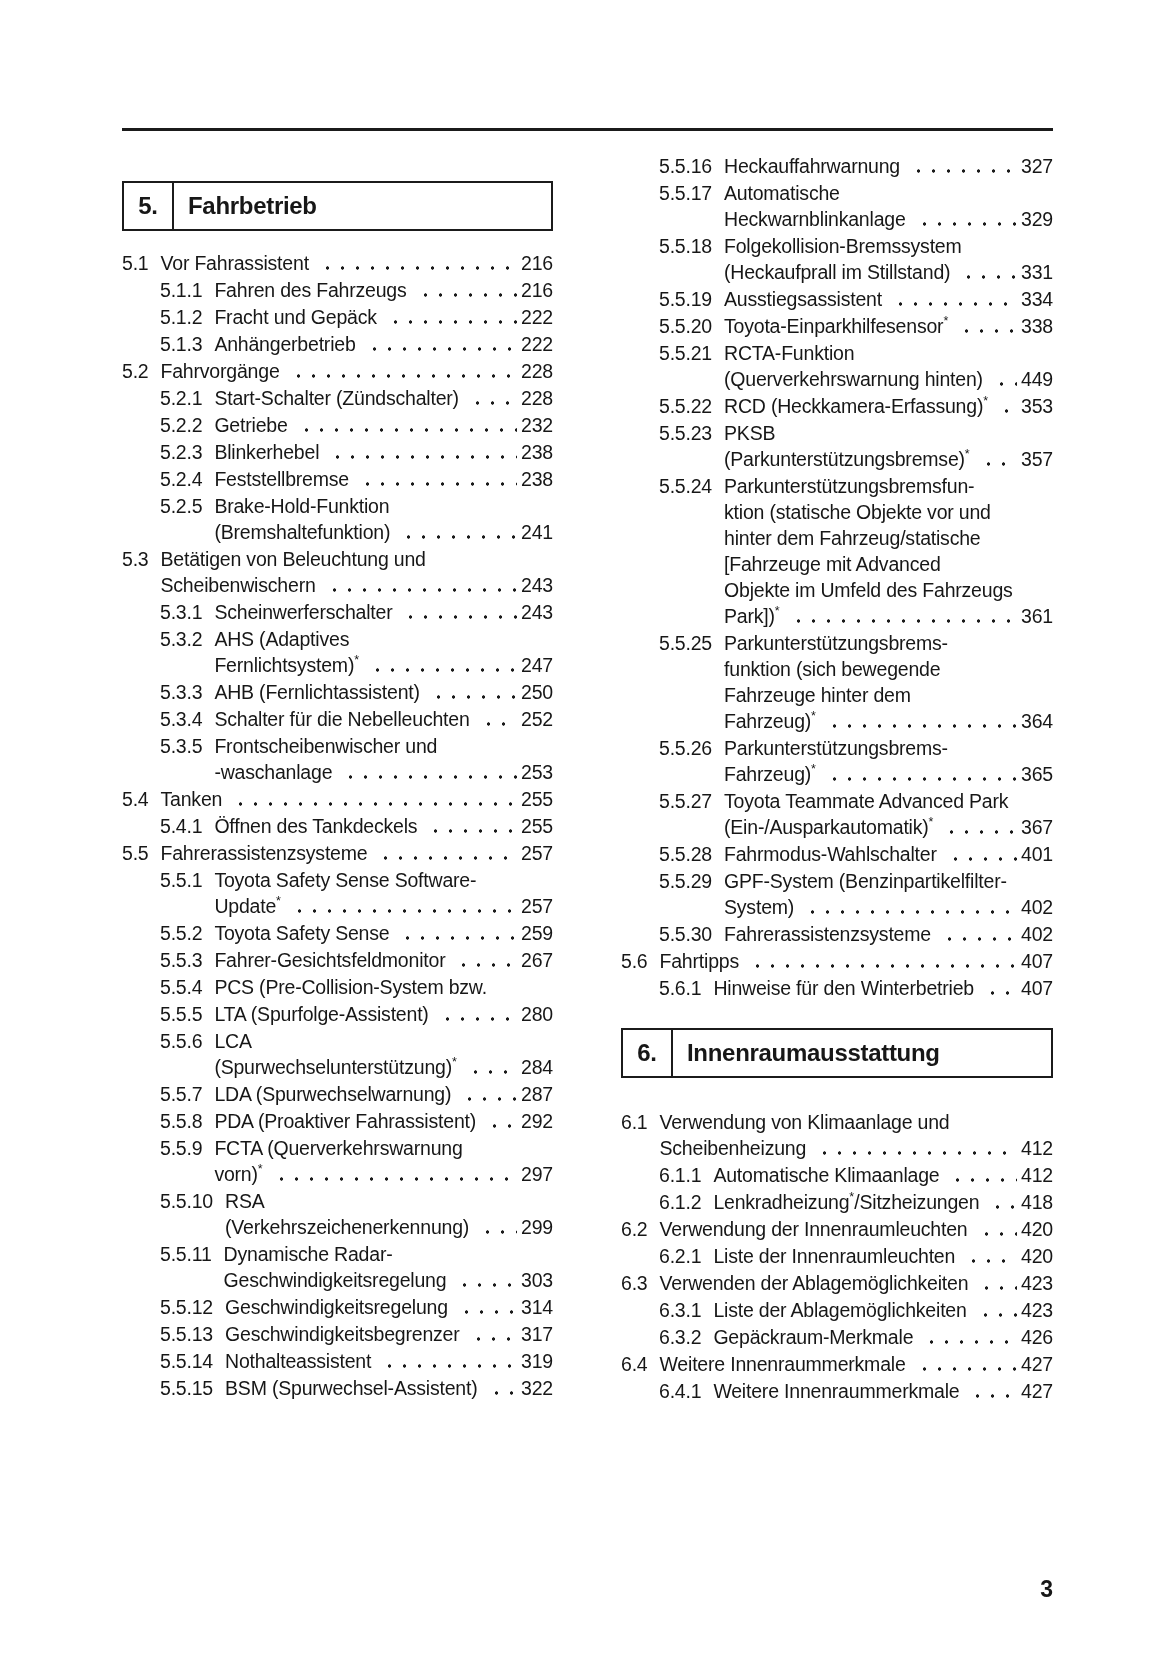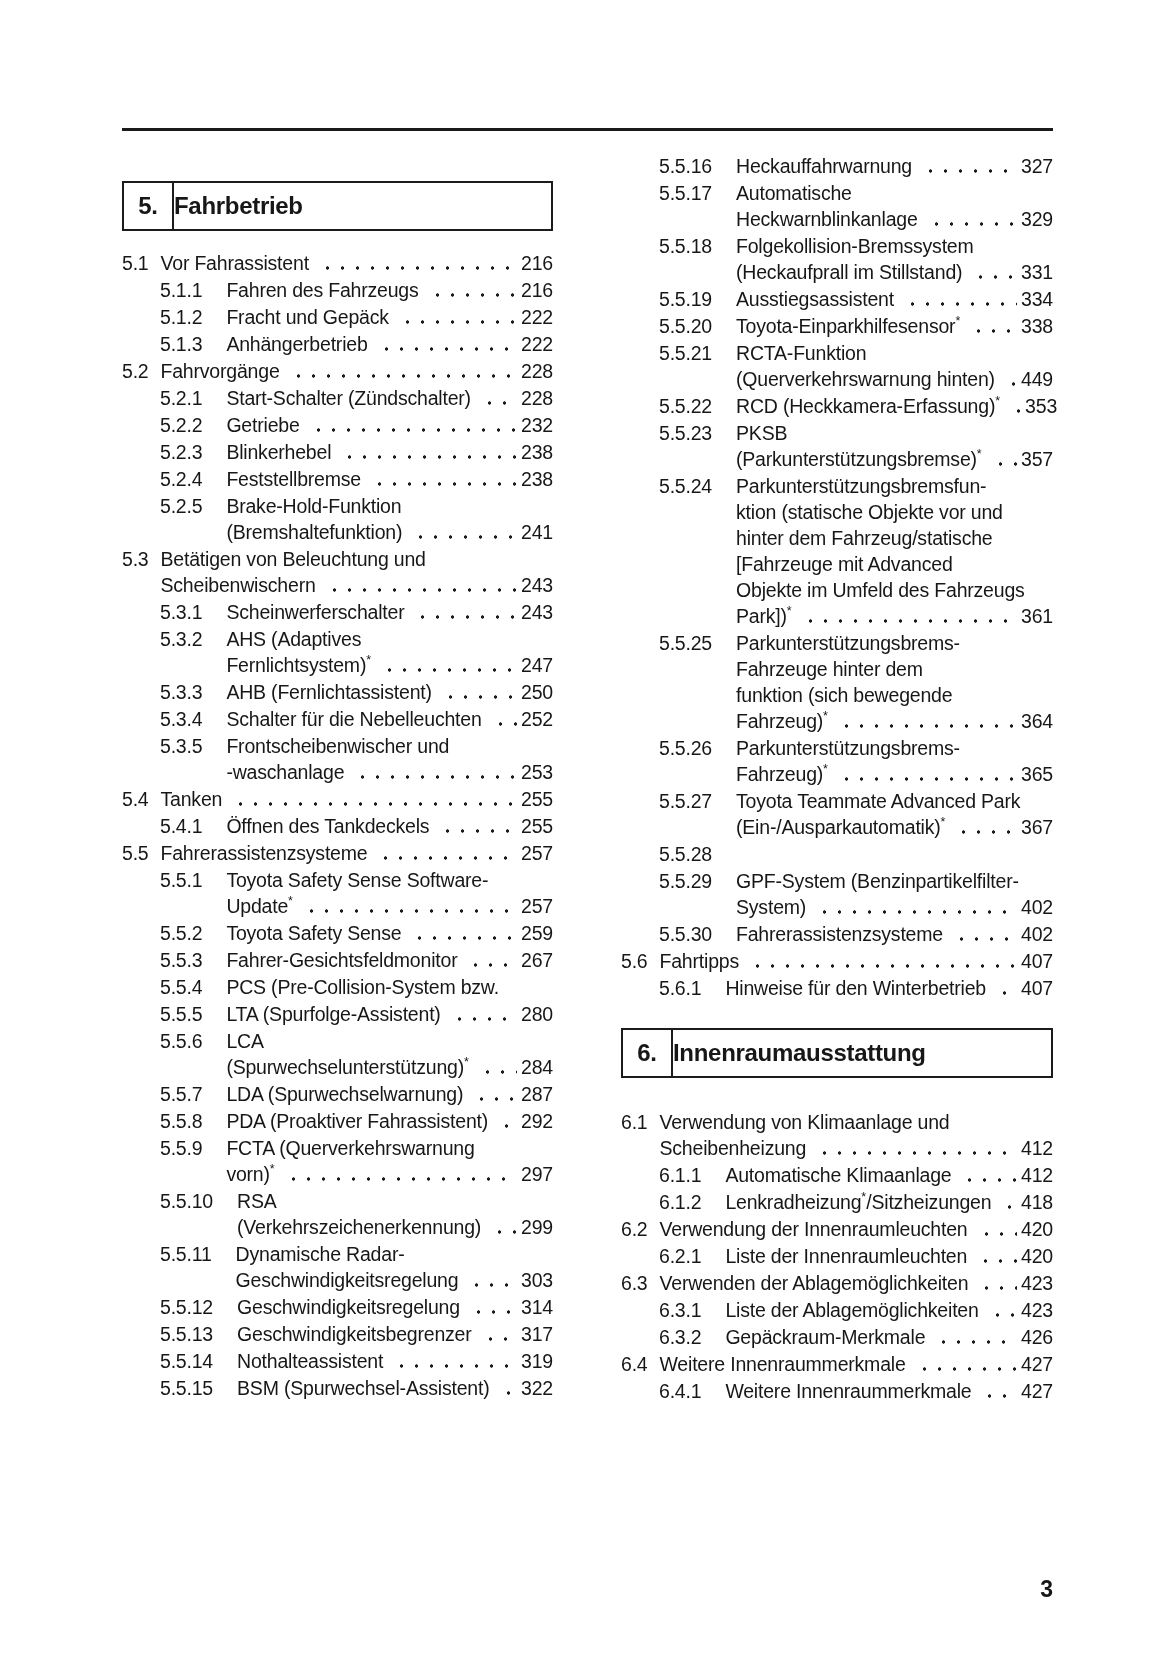--- a/index.html
+++ b/index.html
@@ -36,32 +36,33 @@
   .chapter-5 { margin: 31px 0 19px 0; }
   .chapter-6 { margin: 27px 0 31px 0; }
   .chapter-num {
     width: 48px; flex: none;
     border-right: 2px solid #1b1b1b;
     display: flex; align-items: center; justify-content: center;
     font-weight: bold; font-size: 24px; letter-spacing: -0.3px;
   }
   .chapter-title {
     display: flex; align-items: center;
+    padding-left: 14px;
     font-weight: bold; font-size: 24px; letter-spacing: -0.3px;
   }
 
   
   .entry {
     display: flex;
     font-size: 19.5px;
     line-height: 26px;
     letter-spacing: -0.2px;
     margin-bottom: 1px;
   }
-  .lvl2 { margin-left: 38px; gap: 12px; }
+  .lvl2 { margin-left: 38px; }
   .num { flex: none; margin-right: 12px; white-space: pre; }
   .content { flex: 1; min-width: 0; }
   .tline { display: flex; align-items: baseline; }
   .ttext { white-space: pre; }
   sup.ast {
     font-size: 12.5px;
     line-height: 0;
     position: relative; top: -1px;
     letter-spacing: 0;
   }
@@ -580,26 +581,26 @@
           </div>
         </div>
       </div>
       <div class="entry lvl2">
         <span class="num">5.5.25</span>
         <div class="content">
           <div class="tline">
             <span class="ttext">Parkunterstützungsbrems-</span>
           </div>
           <div class="tline">
+            <span class="ttext">funktion (sich bewegende</span>
+          </div>
+          <div class="tline">
             <span class="ttext">Fahrzeuge hinter dem</span>
           </div>
           <div class="tline">
-            <span class="ttext">funktion (sich bewegende</span>
-          </div>
-          <div class="tline">
             <span class="ttext">Fahrzeug)<sup class="ast">*</sup></span>
             <span class="dots"></span>
             <span class="pg">364</span>
           </div>
         </div>
       </div>
       <div class="entry lvl2">
         <span class="num">5.5.26</span>
         <div class="content">
           <div class="tline">
@@ -620,20 +621,27 @@
           </div>
           <div class="tline">
             <span class="ttext">(Ein-/Ausparkautomatik)<sup class="ast">*</sup></span>
             <span class="dots"></span>
             <span class="pg">367</span>
           </div>
         </div>
       </div>
       <div class="entry lvl2">
         <span class="num">5.5.28</span>
+        <div class="content">
+          <div class="tline">
+            <span class="ttext">Fahrmodus-Wahlschalter</span>
+            <span class="dots"></span>
+            <span class="pg">401</span>
+          </div>
+        </div>
       </div>
       <div class="entry lvl2">
         <span class="num">5.5.29</span>
         <div class="content">
           <div class="tline">
             <span class="ttext">GPF-System (Benzinpartikelfilter-</span>
           </div>
           <div class="tline">
             <span class="ttext">System)</span>
             <span class="dots"></span>

